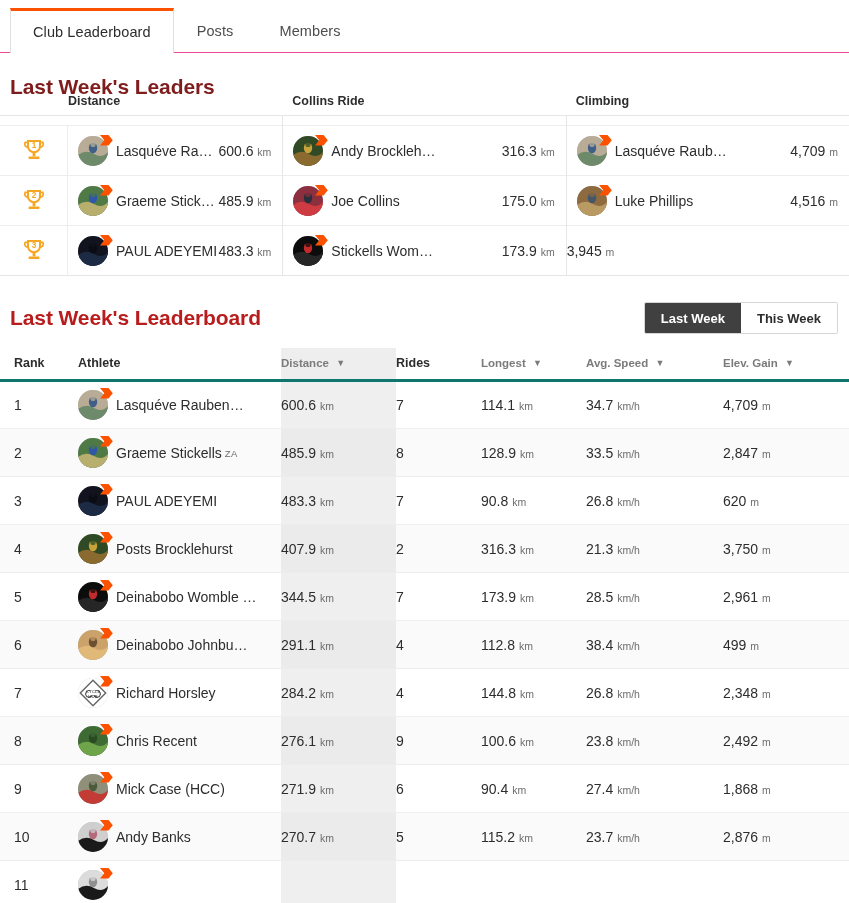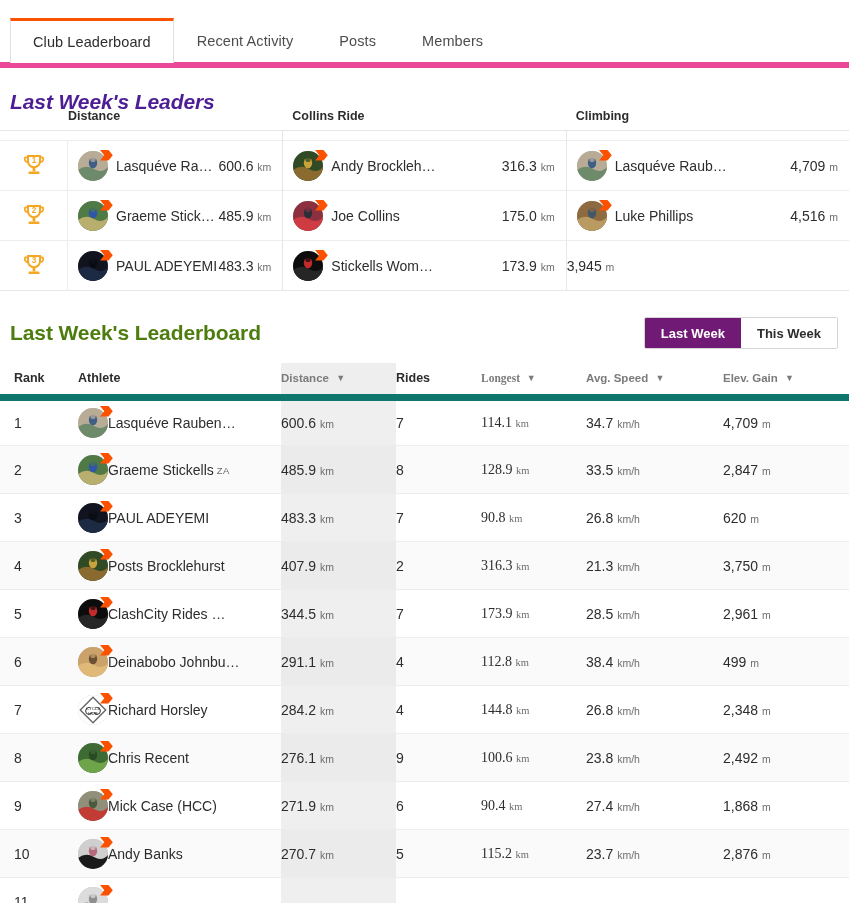--- a/index.html
+++ b/index.html
@@ -8,22 +8,22 @@
     width: 849px; height: 903px;
     background: #ffffff;
     font-family: "Liberation Sans", sans-serif;
     -webkit-font-smoothing: antialiased;
   }
   body { overflow: hidden; position: relative; }
 
   
   .tabstrip {
     position: relative;
-    height: 68px;
-    border-bottom: 6px solid #ec4899;
+    height: 53px;
+    border-bottom: 1px solid #ec4899;
     padding-left: 10px;
     display: flex;
     align-items: flex-end;
   }
   .tab {
     font-size: 14.5px;
     color: #4d4d4d;
     padding: 0 22px;
     height: 44px;
     line-height: 44px;
@@ -44,25 +44,24 @@
     height: 45px;
     line-height: 42px;
     margin-bottom: -1px;
     z-index: 2;
   }
 
   
   h2.section-title {
     font-size: 21px;
     font-weight: bold;
-    color: #4c1d95;
+    color: #7f1d1d;
     margin: 0;
     padding: 22px 0 0 10px;
     letter-spacing: -.1px;
-    font-style: italic;
   }
 
   
   .leaders {
     margin-top: 16px;
     display: flex;
     border-top: 1px solid #e6e6e6;
     border-bottom: 1px solid #e6e6e6;
   }
   .leaders-col {
@@ -159,21 +158,21 @@
 
   
   .lb-head {
     display: flex;
     align-items: center;
     justify-content: space-between;
     padding: 26px 11px 0 10px;
   }
   .lb-head h2 {
     font-size: 21px; font-weight: bold;
-    color: #4d7c0f; margin: 0;
+    color: #b91c1c; margin: 0;
     letter-spacing: -.1px;
   }
   .toggle {
     display: flex;
     border: 1px solid #d5d5d5;
     border-radius: 2px;
     overflow: hidden;
     height: 32px;
   }
   .toggle button {
@@ -181,36 +180,36 @@
     font-size: 13px;
     font-weight: bold;
     padding: 0 16px;
     height: 30px;
     border: none;
     background: #ffffff;
     color: #2d2d2d;
     cursor: pointer;
     white-space: nowrap;
   }
-  .toggle button.on { background: #701a75; color: #ffffff; }
+  .toggle button.on { background: #404040; color: #ffffff; }
 
   
   table.lb {
     width: 100%;
     border-collapse: collapse;
     margin-top: 14px;
     table-layout: fixed;
   }
   table.lb th {
     font-size: 12.5px;
     font-weight: bold;
     text-align: left;
     color: #2d2d2d;
     padding: 8px 0 9px 0;
-    border-bottom: 7px solid #0f766e;
+    border-bottom: 3px solid #0f766e;
     white-space: nowrap;
   }
   table.lb th.sortable { color: #7b7b7b; font-size: 11.5px; font-weight: bold; }
   table.lb th.hl, table.lb td.hl { background: #eeeeee; }
   table.lb td.hl { background: #efefef; }
   table.lb td {
     font-size: 14px;
     color: #2d2d2d;
     padding: 0;
     height: 48px;
@@ -218,43 +217,42 @@
     white-space: nowrap;
   }
   table.lb tbody tr { border-bottom: 1px solid #ededed; }
   table.lb tbody tr.alt td { background: #fafafa; }
   table.lb tbody tr.alt td.hl { background: #ebebeb; }
   .u { font-size: 10.5px; color: #6d6d6d; }
   .c-rank { width: 78px; padding-left: 14px !important; color: #4a5a52; }
   .c-ath  { width: 203px; }
   .c-dist { width: 115px; }
   .c-rides{ width: 85px; }
-  .c-long { width: 105px; font-family: Liberation Serif, serif; }
+  .c-long { width: 105px; }
   .c-spd  { width: 137px; }
   .c-elev { width: 126px; }
   th.c-rank { padding-left: 14px; }
   th.c-ath, td.c-ath { padding-left: 0; }
   th.c-dist, td.c-dist { padding-left: 9px; }
   th.c-rides, td.c-rides { padding-left: 9px; }
   th.c-long, td.c-long { padding-left: 9px; }
   th.c-spd, td.c-spd { padding-left: 9px; }
   th.c-elev, td.c-elev { padding-left: 9px; }
   .ath-cell { display: flex; align-items: center; min-width: 0; }
   .ath-name {
-    font-size: 14px; color: #2d2d2d; margin-left: 0;
+    font-size: 14px; color: #2d2d2d; margin-left: 8px;
     overflow: hidden; text-overflow: ellipsis; white-space: nowrap;
   }
   .arrow { font-size: 9px; vertical-align: 1px; margin-left: 4px; }
 </style>
 </head>
 <body>
 
 <div class="tabstrip">
   <div class="tab active">Club Leaderboard</div>
-  <div class="tab">Recent Activity</div>
   <div class="tab">Posts</div>
   <div class="tab">Members</div>
 </div>
 
 <h2 class="section-title">Last Week's Leaders</h2>
 
 <div class="leaders" id="leaders-panel">
     <div class="leaders-col">
       <div class="leaders-col-head">Distance</div>
       <div class="leader-row">
@@ -599,21 +597,21 @@
                   <path d="M0 19 Q8 13 16 18 T30 16 L30 30 L0 30 Z" fill="#262626"></path>
                   <ellipse cx="15" cy="12" rx="4.2" ry="5.2" fill="#c12b2b"></ellipse>
                   <circle cx="15" cy="8.5" r="2.6" fill="#0c0c0c" opacity=".75"></circle>
                 </svg>
               </span>
               <span class="badge"><svg viewBox="0 0 15 13">
                   <path d="M1 1 L9.5 1 L13.8 6.2 L9.5 11.4 L1 11.4 L5.3 6.2 Z" fill="#fc5200"></path>
                   <path d="M1 1 L5.3 6.2 L1 11.4 Z" fill="#ffffff" opacity="0"></path>
                 </svg></span>
             </span>
-            <span class="ath-name">ClashCity Rides …</span>
+            <span class="ath-name">Deinabobo Womble …</span>
           </span>
         </td>
         <td class="c-dist hl">344.5 <span class="u">km</span></td>
         <td class="c-rides">7</td>
         <td class="c-long">173.9 <span class="u">km</span></td>
         <td class="c-spd">28.5 <span class="u">km/h</span></td>
         <td class="c-elev">2,961 <span class="u">m</span></td>
       </tr>
       <tr class="alt">
         <td class="c-rank">6</td>

